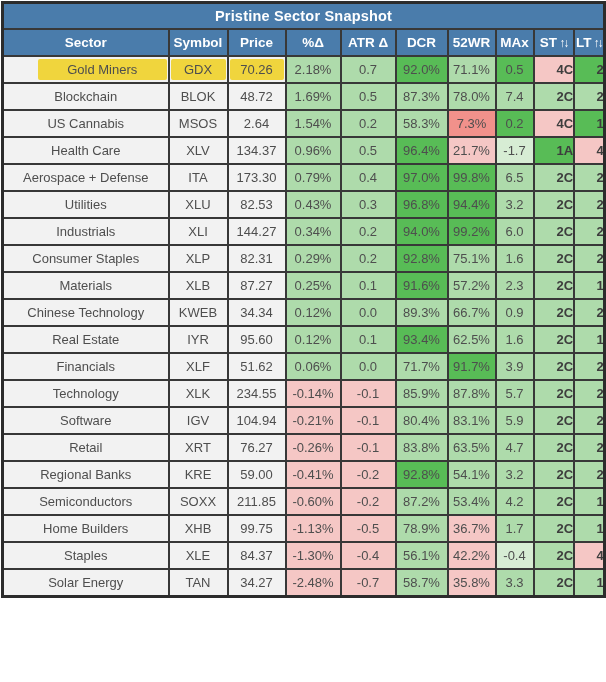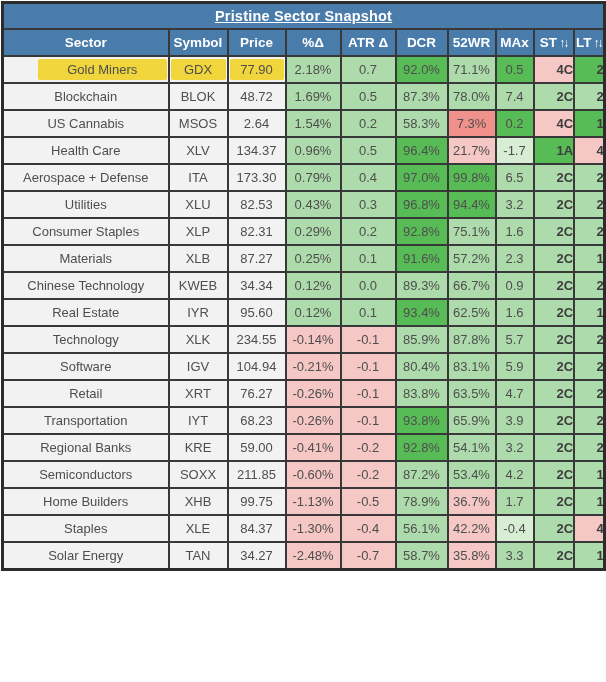--- a/index.html
+++ b/index.html
@@ -38,21 +38,20 @@
     white-space:nowrap;
     overflow:hidden;
   }
   th.title-cell{
     background:var(--header_blue);
     color:#ffffff;
     font-size:14.5px;
     font-weight:bold;
     height:24px;
     letter-spacing:.2px;
-    text-decoration:underline;
   }
   th.colhead{
     background:var(--header_blue);
     color:#ffffff;
     font-weight:bold;
     font-size:13.5px;
     text-align:center;
   }
   th.colhead .sort-glyph{
     font-size:12px;
@@ -111,21 +110,21 @@
     </thead>
     <tbody id="table-body">
         <tr class="highlighted">
           <td class="plain first">
             <div class="inner">Gold Miners</div>
           </td>
           <td class="plain">
             <div class="inner">GDX</div>
           </td>
           <td class="plain">
-            <div class="inner">77.90</div>
+            <div class="inner">70.26</div>
           </td>
           <td class="light_green">2.18%</td>
           <td class="light_green">0.7</td>
           <td class="medium_green">92.0%</td>
           <td class="light_green">71.1%</td>
           <td class="medium_green">0.5</td>
           <td class="light_pink code">4C</td>
           <td class="medium_green code">2A</td>
         </tr>
         <tr>
@@ -213,20 +212,38 @@
           <td class="light_green">0.43%</td>
           <td class="light_green">0.3</td>
           <td class="medium_green">96.8%</td>
           <td class="medium_green">94.4%</td>
           <td class="light_green">3.2</td>
           <td class="light_green code">2C</td>
           <td class="light_green code">2C</td>
         </tr>
         <tr>
           <td class="plain first">
+            <div class="inner">Industrials</div>
+          </td>
+          <td class="plain">
+            <div class="inner">XLI</div>
+          </td>
+          <td class="plain">
+            <div class="inner">144.27</div>
+          </td>
+          <td class="light_green">0.34%</td>
+          <td class="light_green">0.2</td>
+          <td class="medium_green">94.0%</td>
+          <td class="medium_green">99.2%</td>
+          <td class="light_green">6.0</td>
+          <td class="light_green code">2C</td>
+          <td class="light_green code">2B</td>
+        </tr>
+        <tr>
+          <td class="plain first">
             <div class="inner">Consumer Staples</div>
           </td>
           <td class="plain">
             <div class="inner">XLP</div>
           </td>
           <td class="plain">
             <div class="inner">82.31</div>
           </td>
           <td class="light_green">0.29%</td>
           <td class="light_green">0.2</td>
@@ -285,20 +302,38 @@
           <td class="light_green">0.12%</td>
           <td class="light_green">0.1</td>
           <td class="medium_green">93.4%</td>
           <td class="light_green">62.5%</td>
           <td class="light_green">1.6</td>
           <td class="light_green code">2C</td>
           <td class="light_green code">1B</td>
         </tr>
         <tr>
           <td class="plain first">
+            <div class="inner">Financials</div>
+          </td>
+          <td class="plain">
+            <div class="inner">XLF</div>
+          </td>
+          <td class="plain">
+            <div class="inner">51.62</div>
+          </td>
+          <td class="light_green">0.06%</td>
+          <td class="light_green">0.0</td>
+          <td class="light_green">71.7%</td>
+          <td class="medium_green">91.7%</td>
+          <td class="light_green">3.9</td>
+          <td class="light_green code">2C</td>
+          <td class="light_green code">2C</td>
+        </tr>
+        <tr>
+          <td class="plain first">
             <div class="inner">Technology</div>
           </td>
           <td class="plain">
             <div class="inner">XLK</div>
           </td>
           <td class="plain">
             <div class="inner">234.55</div>
           </td>
           <td class="light_pink">-0.14%</td>
           <td class="light_pink">-0.1</td>
@@ -339,38 +374,20 @@
           <td class="light_pink">-0.26%</td>
           <td class="light_pink">-0.1</td>
           <td class="light_green">83.8%</td>
           <td class="light_green">63.5%</td>
           <td class="light_green">4.7</td>
           <td class="light_green code">2C</td>
           <td class="light_green code">2B</td>
         </tr>
         <tr>
           <td class="plain first">
-            <div class="inner">Transportation</div>
-          </td>
-          <td class="plain">
-            <div class="inner">IYT</div>
-          </td>
-          <td class="plain">
-            <div class="inner">68.23</div>
-          </td>
-          <td class="light_pink">-0.26%</td>
-          <td class="light_pink">-0.1</td>
-          <td class="medium_green">93.8%</td>
-          <td class="light_green">65.9%</td>
-          <td class="light_green">3.9</td>
-          <td class="light_green code">2C</td>
-          <td class="light_green code">2B</td>
-        </tr>
-        <tr>
-          <td class="plain first">
             <div class="inner">Regional Banks</div>
           </td>
           <td class="plain">
             <div class="inner">KRE</div>
           </td>
           <td class="plain">
             <div class="inner">59.00</div>
           </td>
           <td class="light_pink">-0.41%</td>
           <td class="light_pink">-0.2</td>

